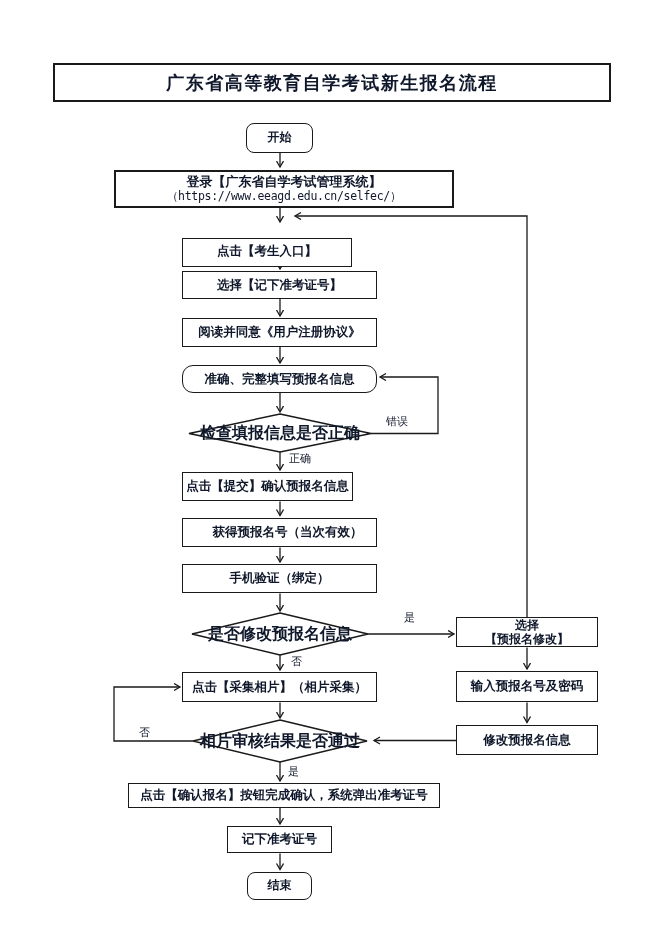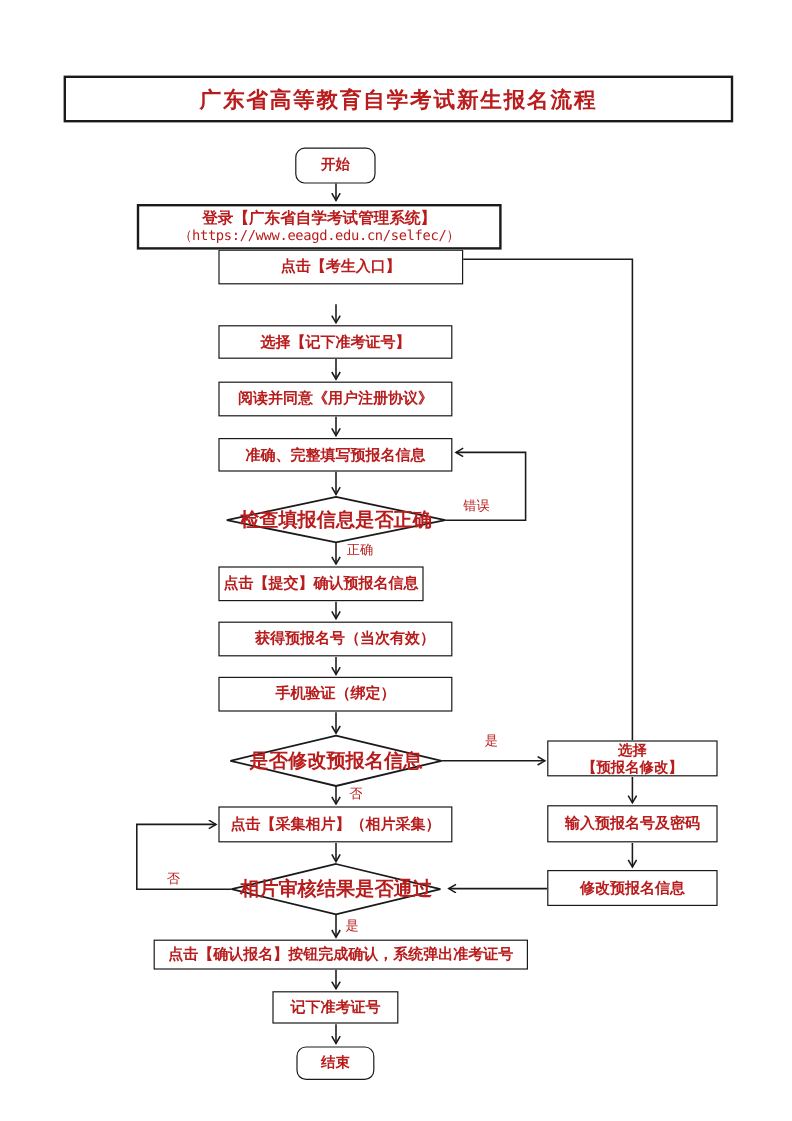--- a/index.html
+++ b/index.html
@@ -1,18 +1,18 @@
 <!DOCTYPE html>
 <html><head>
 <meta charset="utf-8">
 <style>
   html,body{margin:0;padding:0;background:#ffffff;}
   .stage{
     position:relative;width:660px;height:934px;background:#ffffff;overflow:hidden;
-    font-family:"Liberation Serif","DejaVu Serif",serif;color:#b91c1c;
+    font-family:"Liberation Serif","DejaVu Serif",serif;color:#0f172a;
   }
   .wires{position:absolute;left:0;top:0;}
   .node{
     position:absolute;box-sizing:border-box;background:#ffffff;
     display:flex;align-items:center;justify-content:center;flex-direction:column;
     text-align:center;font-weight:700;line-height:1.15;
   }
   .proc{border:1.5px solid #1a1a1a;font-size:12.5px;}
   .term{border:1.5px solid #1a1a1a;border-radius:8px;font-size:12px;}
   .titlebox{
@@ -24,25 +24,25 @@
   .dtext{
     position:absolute;background:transparent;display:flex;align-items:center;justify-content:center;
     font-size:16px;font-weight:700;text-align:center;white-space:nowrap;
   }
   .elabel{position:absolute;font-size:11px;font-weight:400;white-space:nowrap;}
   .url{font-family:"DejaVu Sans Mono","Liberation Mono",monospace;font-size:11.5px;font-weight:400;letter-spacing:-0.3px;}
   .l1{font-size:13px;font-weight:700;}
 
   
   .n-start{left:246px;top:123px;width:67px;height:30px;}
-  .n-login{left:114px;top:170px;width:304px;height:38px;border-width:2px;}
-  .n-entrance{left:182px;top:208px;width:204px;height:29px;}
+  .n-login{left:114px;top:170px;width:340px;height:38px;border-width:2px;}
+  .n-entrance{left:182px;top:238px;width:170px;height:29px;font-family:Liberation Mono, monospace;}
   .n-prereg{left:182px;top:271px;width:195px;height:28px;}
   .n-agree{left:182px;top:318px;width:195px;height:29px;}
-  .n-fill{left:182px;top:365px;width:195px;height:28px;}
+  .n-fill{left:182px;top:365px;width:195px;height:28px;border-radius:11px;}
   .n-submit{left:182px;top:472px;width:171px;height:29px;}
   .n-getnum{left:182px;top:518px;width:195px;height:29px;padding-left:16px;}
   .n-phone{left:182px;top:564px;width:195px;height:29px;}
   .n-photo{left:182px;top:672px;width:195px;height:30px;}
   .n-confirm{left:128px;top:783px;width:312px;height:25px;}
   .n-ticket{left:227px;top:826px;width:105px;height:27px;}
   .n-end{left:247px;top:872px;width:65px;height:28px;}
   .n-selmod{left:456px;top:617px;width:142px;height:30px;font-size:12px;line-height:14px;}
   .n-enternum{left:456px;top:671px;width:142px;height:31px;}
   .n-modinfo{left:456px;top:725px;width:142px;height:30px;}

